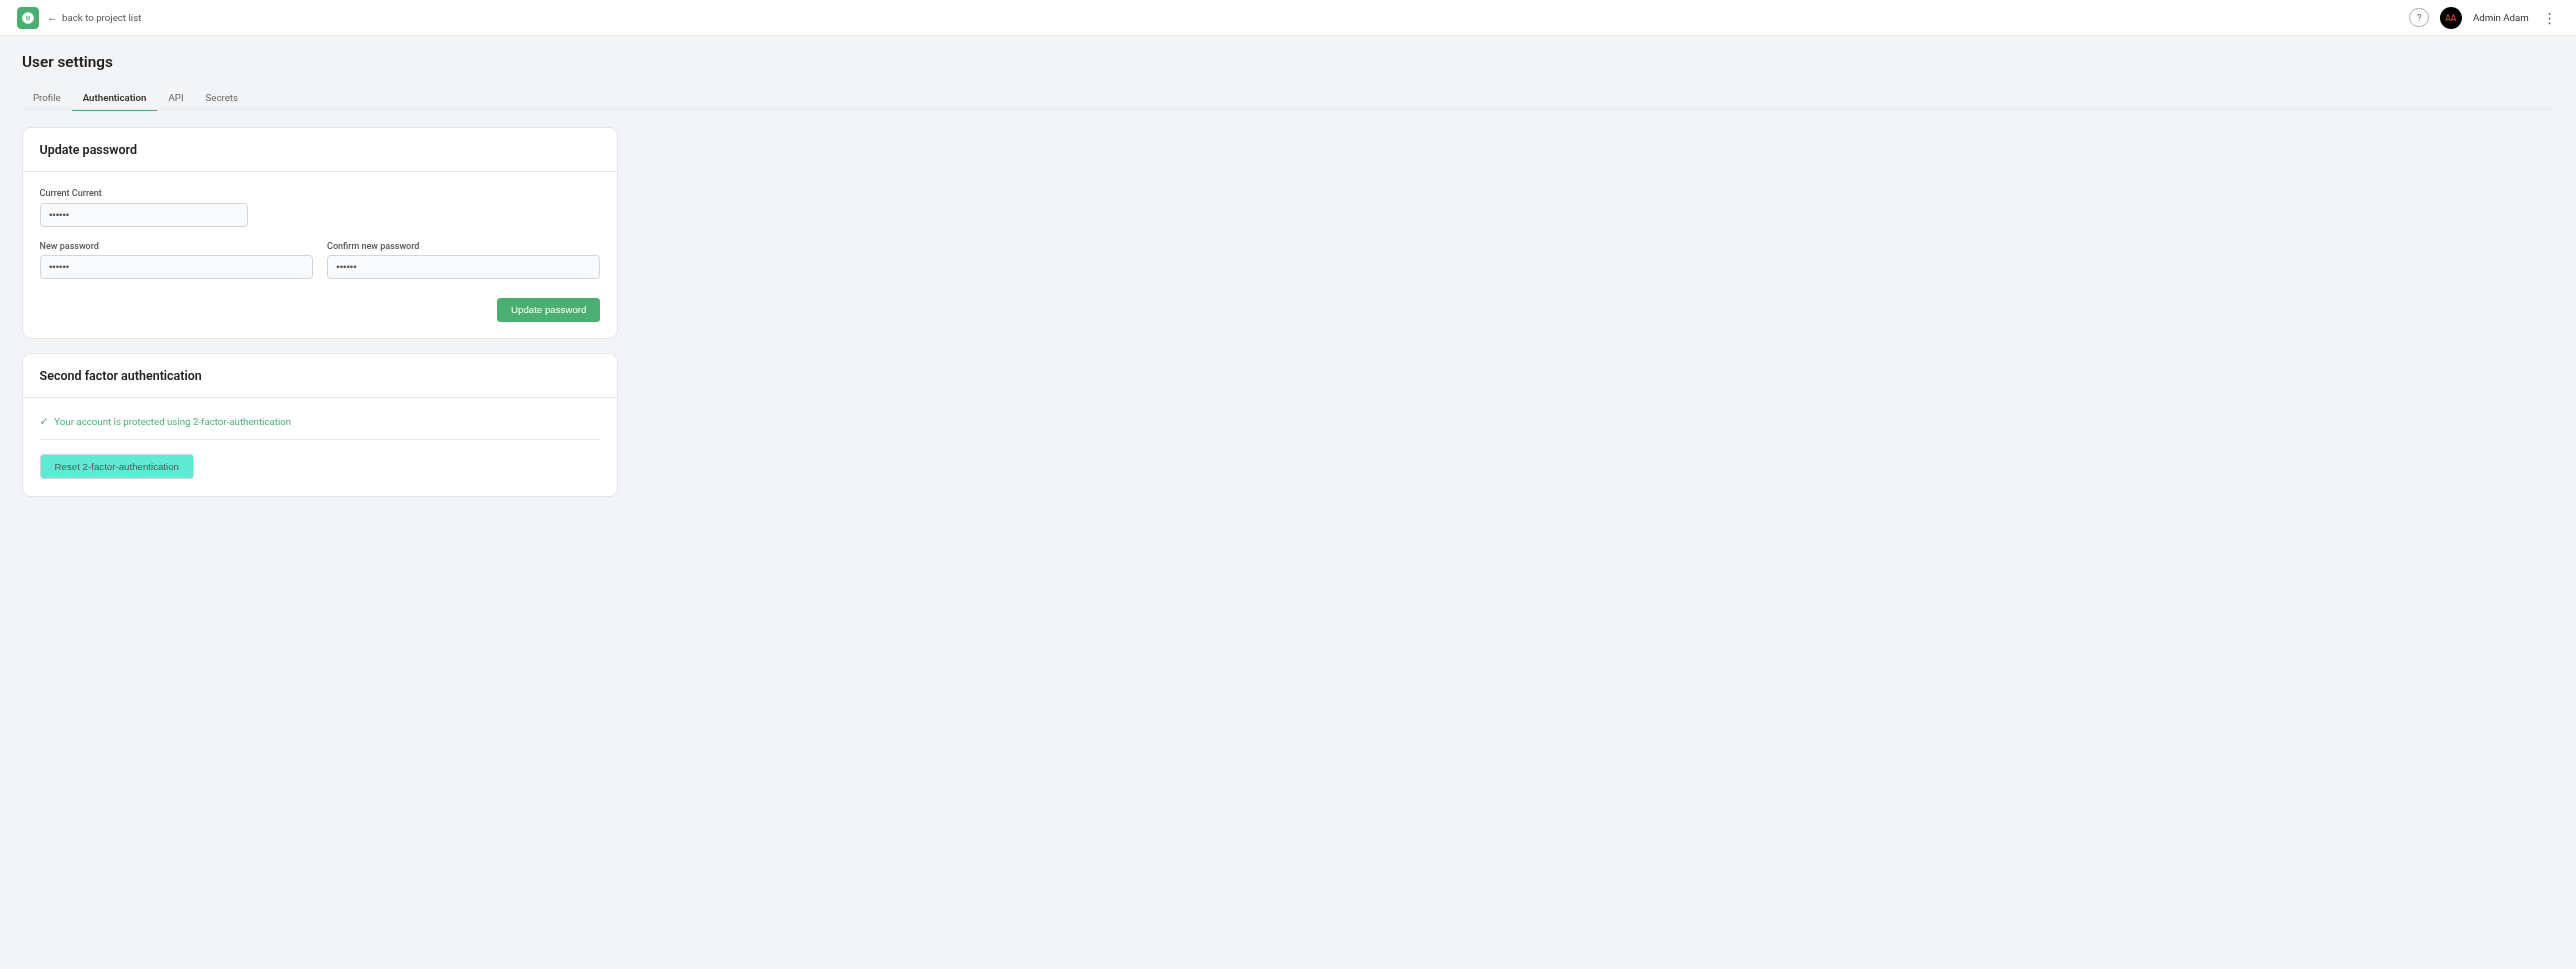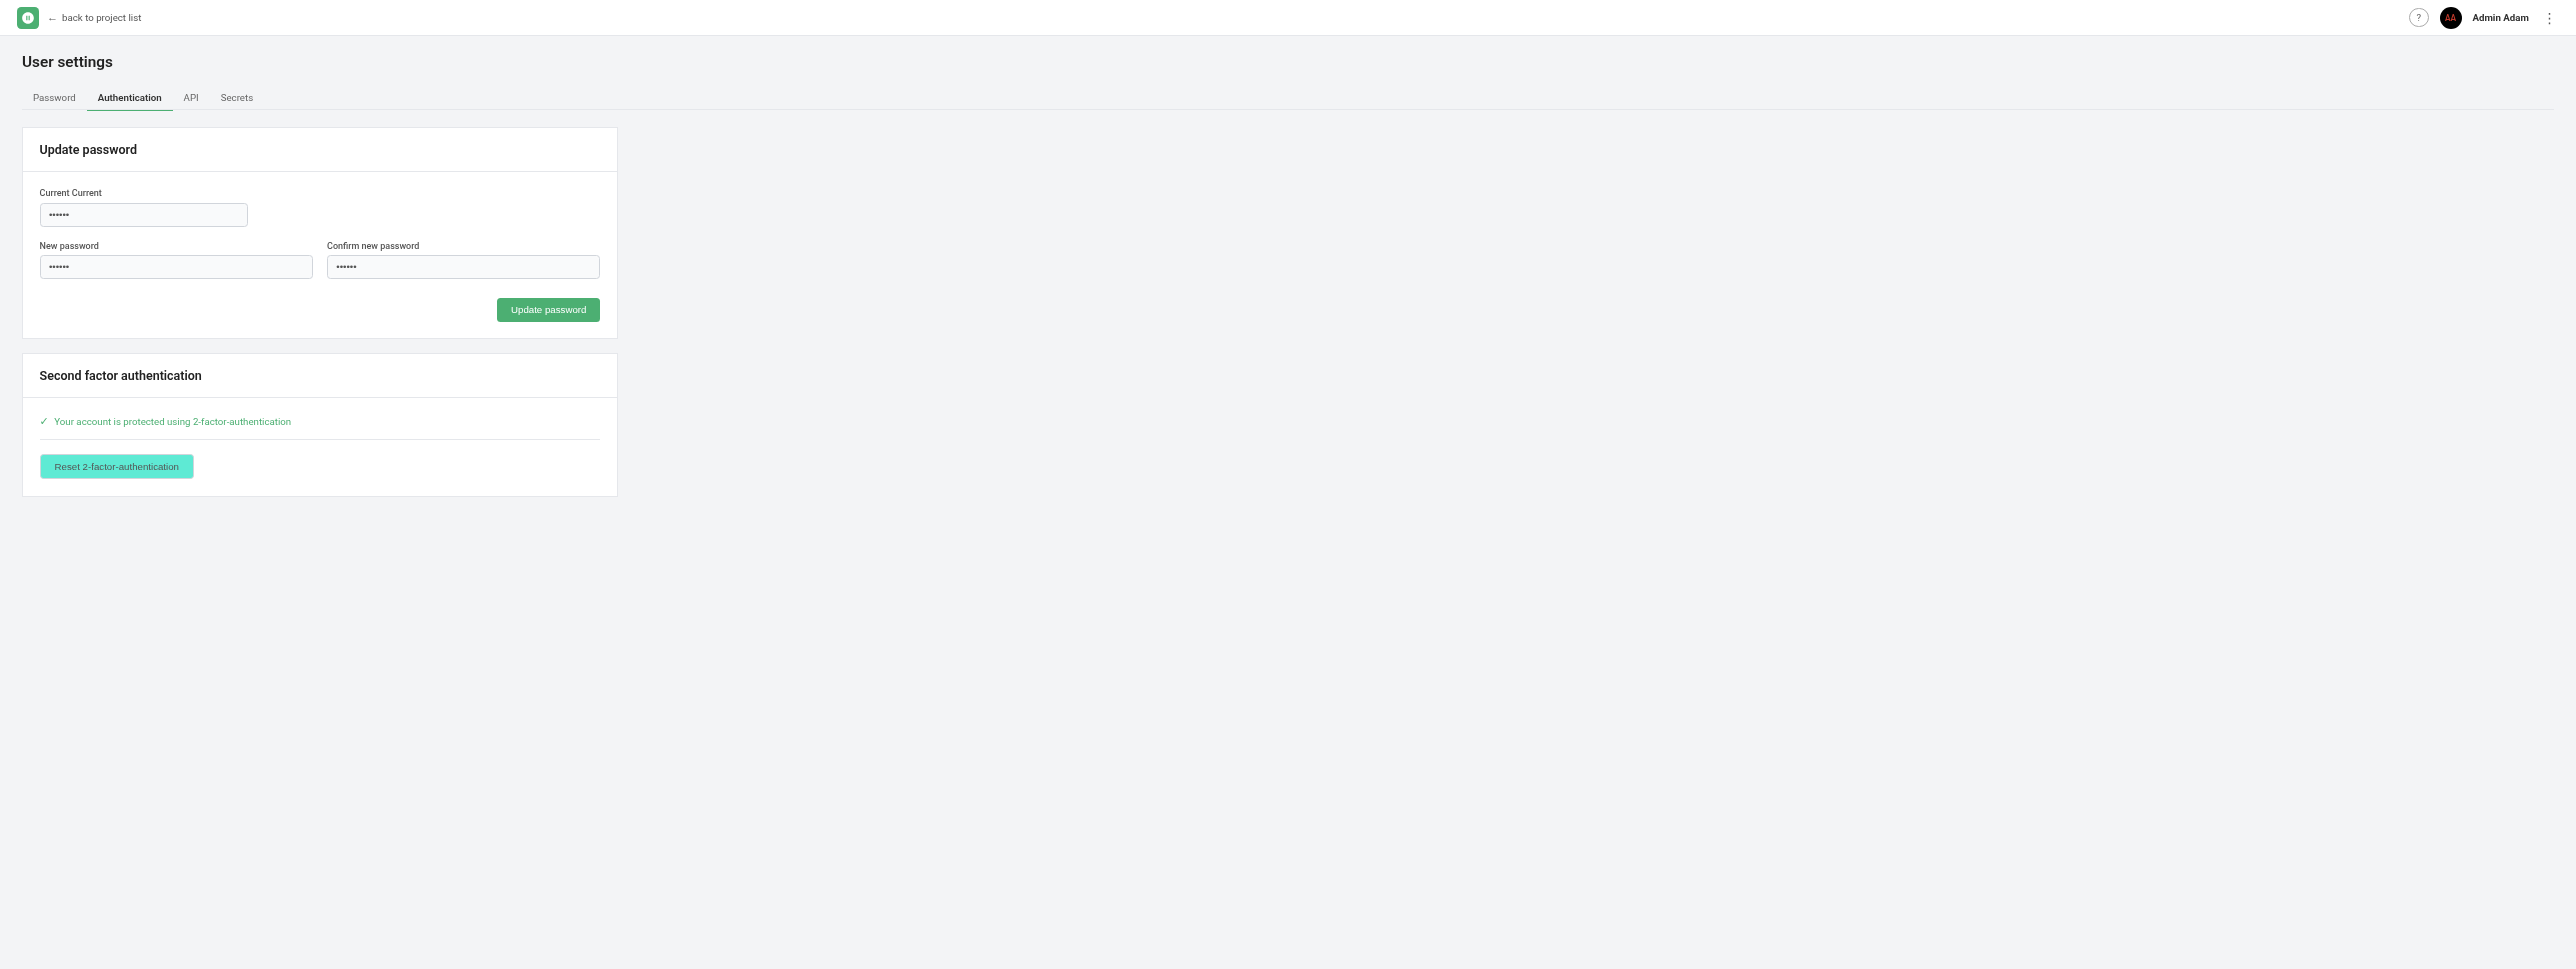--- a/index.html
+++ b/index.html
@@ -91,21 +91,21 @@
       justify-content: center;
       font-size: 8.3px;
       font-weight: 600;
       color: #c0392b;
       cursor: pointer;
     }
 
     .user-name {
       font-size: 9.7px;
       color: #333;
-      font-weight: 700;
+      font-weight: 400;
     }
 
     .more-icon {
       font-size: 14px;
       color: #555;
       cursor: pointer;
       padding: 2.8px;
     }
 
     
@@ -141,21 +141,21 @@
     .tab.active {
       color: #333;
       font-weight: 600;
       border-bottom: 1.4px solid #4caf72;
     }
 
     
     .card {
       background-color: #ffffff;
       border: 0.7px solid #e5e7eb;
-      border-radius: 0;
+      border-radius: 9px;
       margin-bottom: 14px;
       max-width: 596px;
     }
 
     .card-header {
       padding: 14px 16.6px;
       border-bottom: 0.7px solid #e5e7eb;
     }
 
     .card-title {
@@ -269,21 +269,21 @@
     </div>
     <span class="user-name">Admin Adam</span>
     <span class="more-icon">⋮</span>
   </div>
 </div>
 
 <div class="page-content">
   <h1 class="page-title">User settings</h1>
 
   <div class="tabs">
-    <a class="tab">Password</a>
+    <a class="tab">Profile</a>
     <a class="tab active">Authentication</a>
     <a class="tab">API</a>
     <a class="tab">Secrets</a>
   </div>
 
   <div class="card">
     <div class="card-header">
       <h2 class="card-title">Update password</h2>
     </div>
     <div class="card-body">

